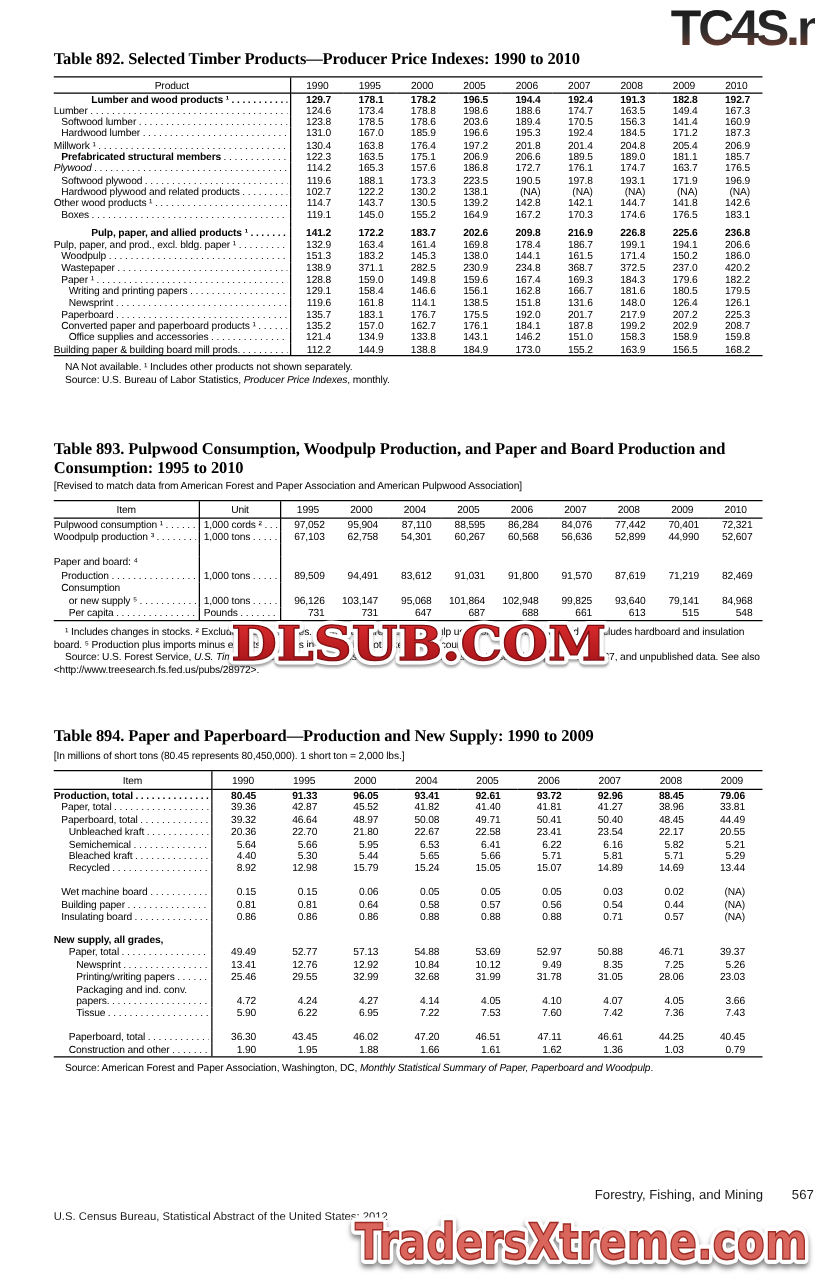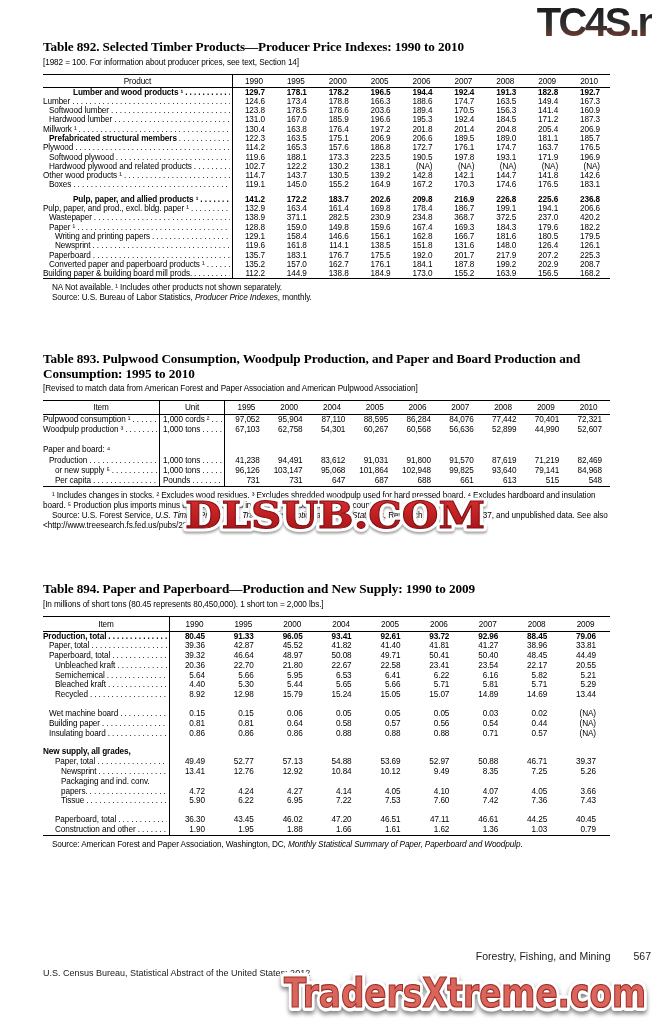--- a/index.html
+++ b/index.html
@@ -41,21 +41,20 @@
   .wm-mid{top:490px;left:178px;width:315px;height:48px;filter:drop-shadow(0 2px 1px rgba(110,110,110,0.65));}
   .wm-bot{top:966px;left:278px;width:374px;height:54px;filter:drop-shadow(0 3px 2px rgba(80,80,80,0.7));}
 </style>
 </head>
 <body>
 
 <div class="page">
 
   <div class="sec sec892">
     <div class="ttl">Table 892. Selected Timber Products—Producer Price Indexes: 1990 to 2010</div>
-    <div class="brk">[1982 = 100. For information about producer prices, see text, Section 14]</div>
     <div class="tbl" id="t892">
         <div class="tr head">
           <div class="c lab hc">Product</div>
           <div class="c v hc">1990</div>
           <div class="c v hc">1995</div>
           <div class="c v hc">2000</div>
           <div class="c v hc">2005</div>
           <div class="c v hc">2006</div>
           <div class="c v hc">2007</div>
           <div class="c v hc">2008</div>
@@ -78,21 +77,21 @@
           <div class="c v">192.7</div>
         </div>
         <div class="tr">
           <div class="c lab">
             <span style="padding-left: 0px;">Lumber</span>
             <span class="ldr"></span>
           </div>
           <div class="c v">124.6</div>
           <div class="c v">173.4</div>
           <div class="c v">178.8</div>
-          <div class="c v">166.3</div>
+          <div class="c v">198.6</div>
           <div class="c v">188.6</div>
           <div class="c v">174.7</div>
           <div class="c v">163.5</div>
           <div class="c v">149.4</div>
           <div class="c v">167.3</div>
         </div>
         <div class="tr">
           <div class="c lab">
             <span style="padding-left: 6px;">Softwood lumber</span>
             <span class="ldr"></span>
@@ -147,21 +146,21 @@
           <div class="c v">175.1</div>
           <div class="c v">206.9</div>
           <div class="c v">206.6</div>
           <div class="c v">189.5</div>
           <div class="c v">189.0</div>
           <div class="c v">181.1</div>
           <div class="c v">185.7</div>
         </div>
         <div class="tr">
           <div class="c lab">
-            <span style="padding-left: 0px;">Plywood</span>
+            <span style="padding-left: 0px; font-style: italic;">Plywood</span>
             <span class="ldr"></span>
           </div>
           <div class="c v">114.2</div>
           <div class="c v">165.3</div>
           <div class="c v">157.6</div>
           <div class="c v">186.8</div>
           <div class="c v">172.7</div>
           <div class="c v">176.1</div>
           <div class="c v">174.7</div>
           <div class="c v">163.7</div>
@@ -264,20 +263,35 @@
           <div class="c v">161.4</div>
           <div class="c v">169.8</div>
           <div class="c v">178.4</div>
           <div class="c v">186.7</div>
           <div class="c v">199.1</div>
           <div class="c v">194.1</div>
           <div class="c v">206.6</div>
         </div>
         <div class="tr">
           <div class="c lab">
+            <span style="padding-left: 6px;">Woodpulp</span>
+            <span class="ldr"></span>
+          </div>
+          <div class="c v">151.3</div>
+          <div class="c v">183.2</div>
+          <div class="c v">145.3</div>
+          <div class="c v">138.0</div>
+          <div class="c v">144.1</div>
+          <div class="c v">161.5</div>
+          <div class="c v">171.4</div>
+          <div class="c v">150.2</div>
+          <div class="c v">186.0</div>
+        </div>
+        <div class="tr">
+          <div class="c lab">
             <span style="padding-left: 6px;">Wastepaper</span>
             <span class="ldr"></span>
           </div>
           <div class="c v">138.9</div>
           <div class="c v">371.1</div>
           <div class="c v">282.5</div>
           <div class="c v">230.9</div>
           <div class="c v">234.8</div>
           <div class="c v">368.7</div>
           <div class="c v">372.5</div>
@@ -351,20 +365,35 @@
           </div>
           <div class="c v">135.2</div>
           <div class="c v">157.0</div>
           <div class="c v">162.7</div>
           <div class="c v">176.1</div>
           <div class="c v">184.1</div>
           <div class="c v">187.8</div>
           <div class="c v">199.2</div>
           <div class="c v">202.9</div>
           <div class="c v">208.7</div>
+        </div>
+        <div class="tr">
+          <div class="c lab">
+            <span style="padding-left: 12px;">Office supplies and accessories</span>
+            <span class="ldr"></span>
+          </div>
+          <div class="c v">121.4</div>
+          <div class="c v">134.9</div>
+          <div class="c v">133.8</div>
+          <div class="c v">143.1</div>
+          <div class="c v">146.2</div>
+          <div class="c v">151.0</div>
+          <div class="c v">158.3</div>
+          <div class="c v">158.9</div>
+          <div class="c v">159.8</div>
         </div>
         <div class="tr">
           <div class="c lab">
             <span style="padding-left: 0px;">Building paper &amp; building board mill prods.</span>
             <span class="ldr"></span>
           </div>
           <div class="c v">112.2</div>
           <div class="c v">144.9</div>
           <div class="c v">138.8</div>
           <div class="c v">184.9</div>
@@ -466,29 +495,44 @@
         </div>
         <div class="tr">
           <div class="c lab">
             <span style="padding-left: 6px;">Production</span>
             <span class="ldr"></span>
           </div>
           <div class="c unit">
             <span>1,000 tons</span>
             <span class="ldr"></span>
           </div>
-          <div class="c v">41,238</div>
+          <div class="c v">89,509</div>
           <div class="c v">94,491</div>
           <div class="c v">83,612</div>
           <div class="c v">91,031</div>
           <div class="c v">91,800</div>
           <div class="c v">91,570</div>
           <div class="c v">87,619</div>
           <div class="c v">71,219</div>
           <div class="c v">82,469</div>
+        </div>
+        <div class="tr">
+          <div class="c lab">
+            <span style="padding-left: 6px;">Consumption</span>
+          </div>
+          <div class="c unit"></div>
+          <div class="c v"></div>
+          <div class="c v"></div>
+          <div class="c v"></div>
+          <div class="c v"></div>
+          <div class="c v"></div>
+          <div class="c v"></div>
+          <div class="c v"></div>
+          <div class="c v"></div>
+          <div class="c v"></div>
         </div>
         <div class="tr">
           <div class="c lab">
             <span style="padding-left: 12px;">or new supply ⁵</span>
             <span class="ldr"></span>
           </div>
           <div class="c unit">
             <span>1,000 tons</span>
             <span class="ldr"></span>
           </div>
@@ -754,20 +798,35 @@
           </div>
           <div class="c v">13.41</div>
           <div class="c v">12.76</div>
           <div class="c v">12.92</div>
           <div class="c v">10.84</div>
           <div class="c v">10.12</div>
           <div class="c v">9.49</div>
           <div class="c v">8.35</div>
           <div class="c v">7.25</div>
           <div class="c v">5.26</div>
+        </div>
+        <div class="tr">
+          <div class="c lab">
+            <span style="padding-left: 18px;">Printing/writing papers</span>
+            <span class="ldr"></span>
+          </div>
+          <div class="c v">25.46</div>
+          <div class="c v">29.55</div>
+          <div class="c v">32.99</div>
+          <div class="c v">32.68</div>
+          <div class="c v">31.99</div>
+          <div class="c v">31.78</div>
+          <div class="c v">31.05</div>
+          <div class="c v">28.06</div>
+          <div class="c v">23.03</div>
         </div>
         <div class="tr">
           <div class="c lab">
             <span style="padding-left: 18px;">Packaging and ind. conv.</span>
           </div>
           <div class="c v"></div>
           <div class="c v"></div>
           <div class="c v"></div>
           <div class="c v"></div>
           <div class="c v"></div>

